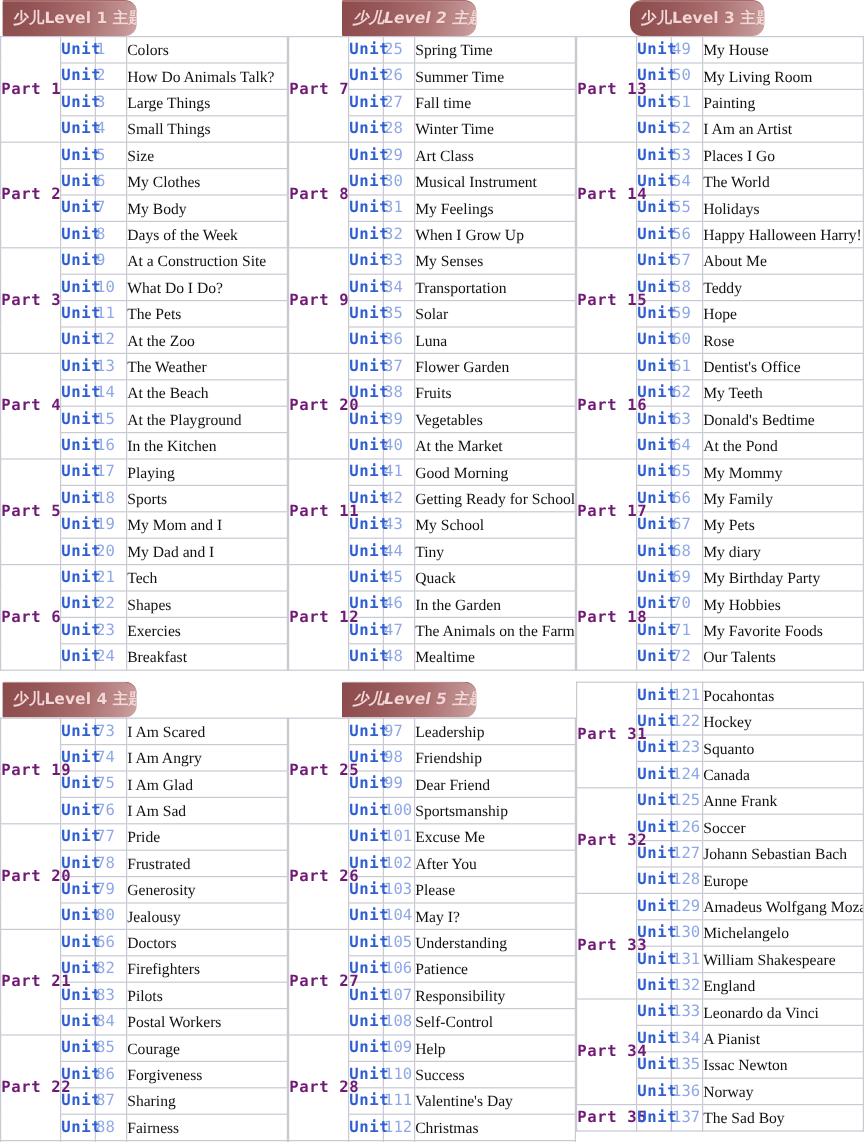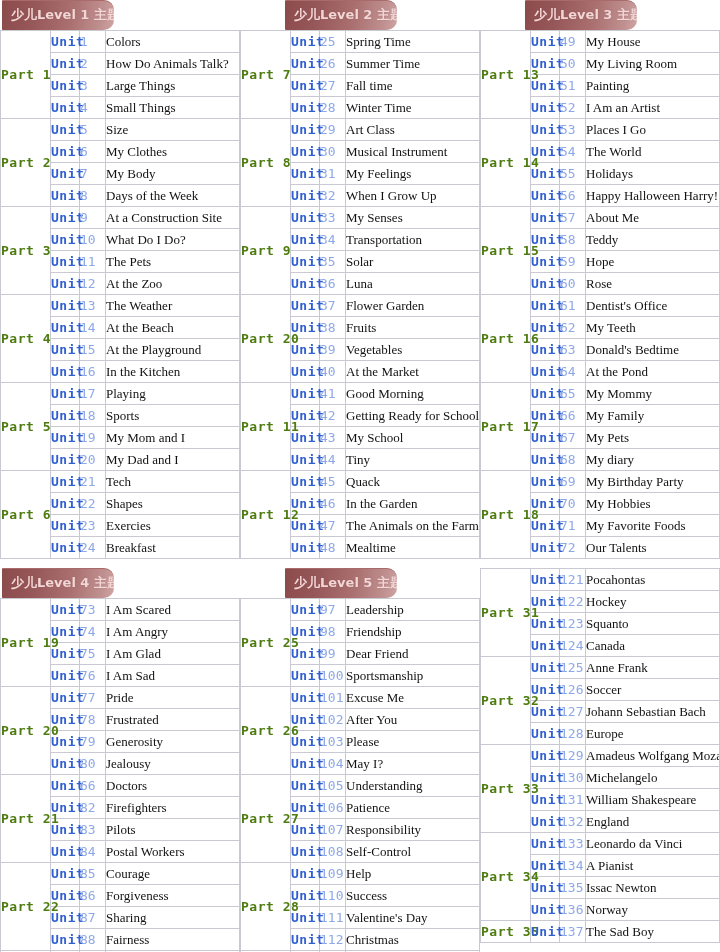--- a/index.html
+++ b/index.html
@@ -40,42 +40,42 @@
     font-weight: bold;
     letter-spacing: 0px;
     white-space: nowrap;
     background: linear-gradient(100deg, #8c4b4b 0%, #97585a 30%, #ab7070 62%, #c09090 88%, #cfa5a4 100%);
     border-radius: 1px 10px 10px 1px;
     border-top: 1px solid #a86a6a;
     text-shadow: 0 0 1px rgba(120,60,60,0.45);
     overflow: hidden;
   }
   .levelcol.c1 .lvl-header { margin-left: 2px;  width: 112px; }
-  .levelcol.c2 .lvl-header { margin-left: 45px; width: 112px; }
-  .levelcol.c3 .lvl-header { margin-left: 45px; width: 112px; }
+  .levelcol.c2 .lvl-header { margin-left: 45px; width: 112px; font-style: italic; }
+  .levelcol.c3 .lvl-header { margin-left: 45px; width: 112px; border-radius: 10px; }
 
   
   table.units {
     border-collapse: collapse;
     width: 240px;
     table-layout: fixed;
   }
   table.units td {
     border: 1px solid #c9c9d4;
     height: 22px;
     padding: 0;
     vertical-align: middle;
     font-size: 13px;
     line-height: 13px;
     background: #fff;
   }
   td.part {
     width: 50px;
     text-align: center;
-    color: #4d7c0f;
+    color: #701a75;
     font-family: "DejaVu Sans Mono", monospace;
     font-weight: bold;
     font-size: 11px;
     letter-spacing: 0.5px;
     border-left: none;
     white-space: nowrap;
   }
   td.unitword {
     width: 29px;
     text-align: left;

